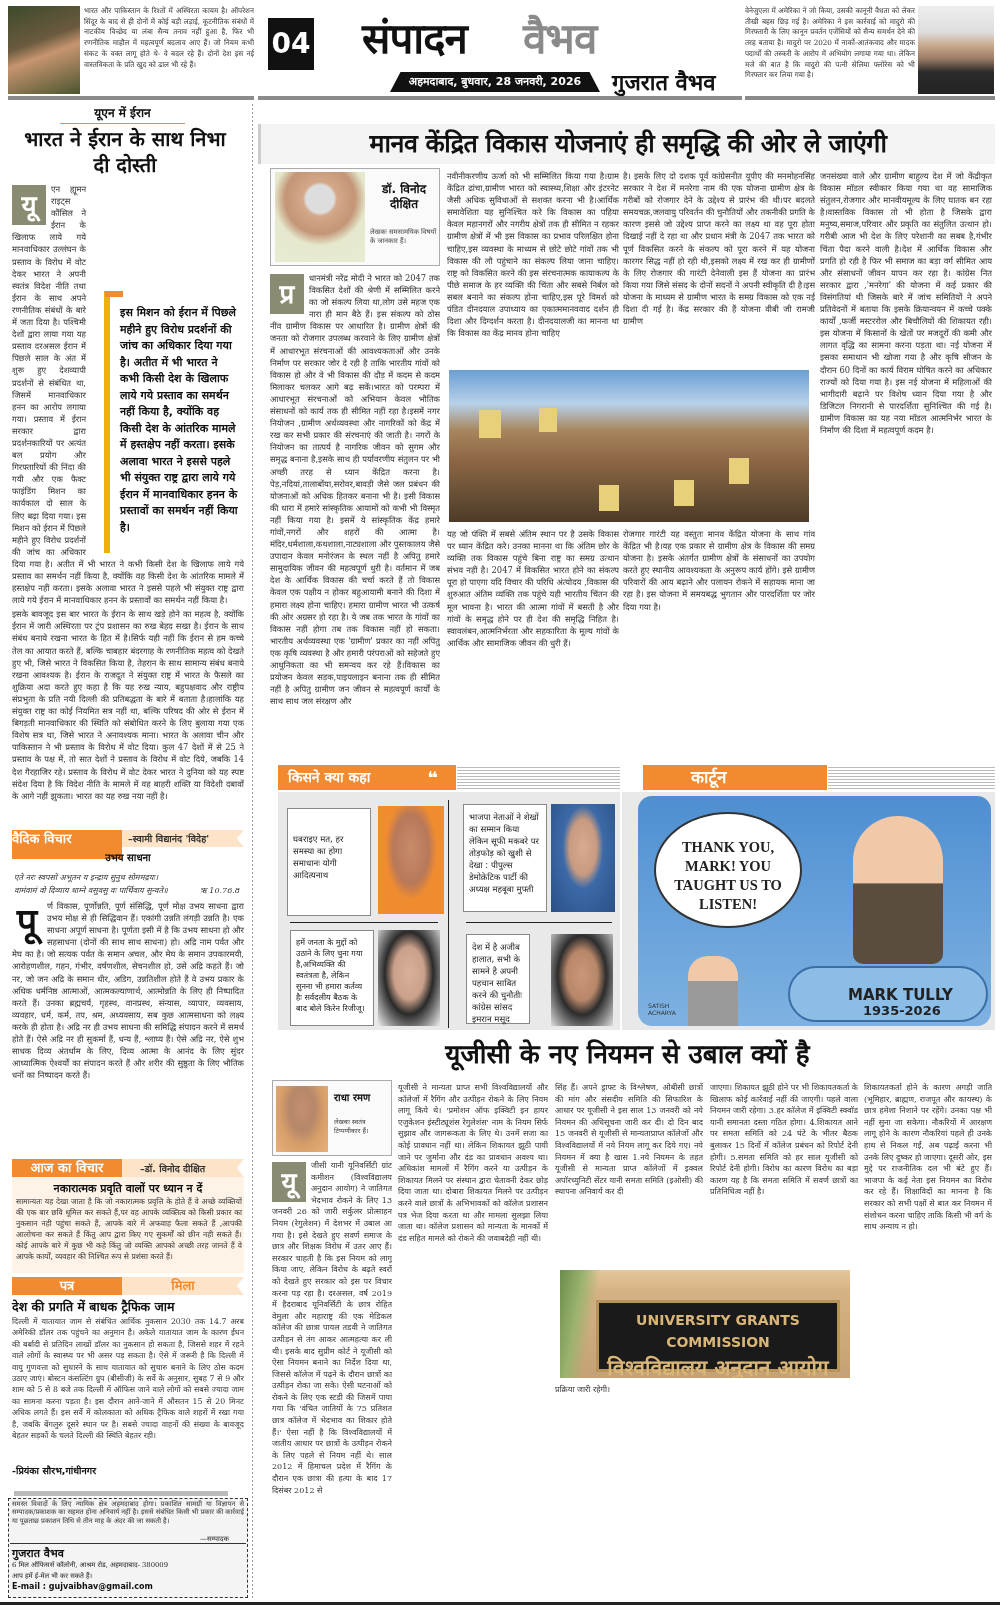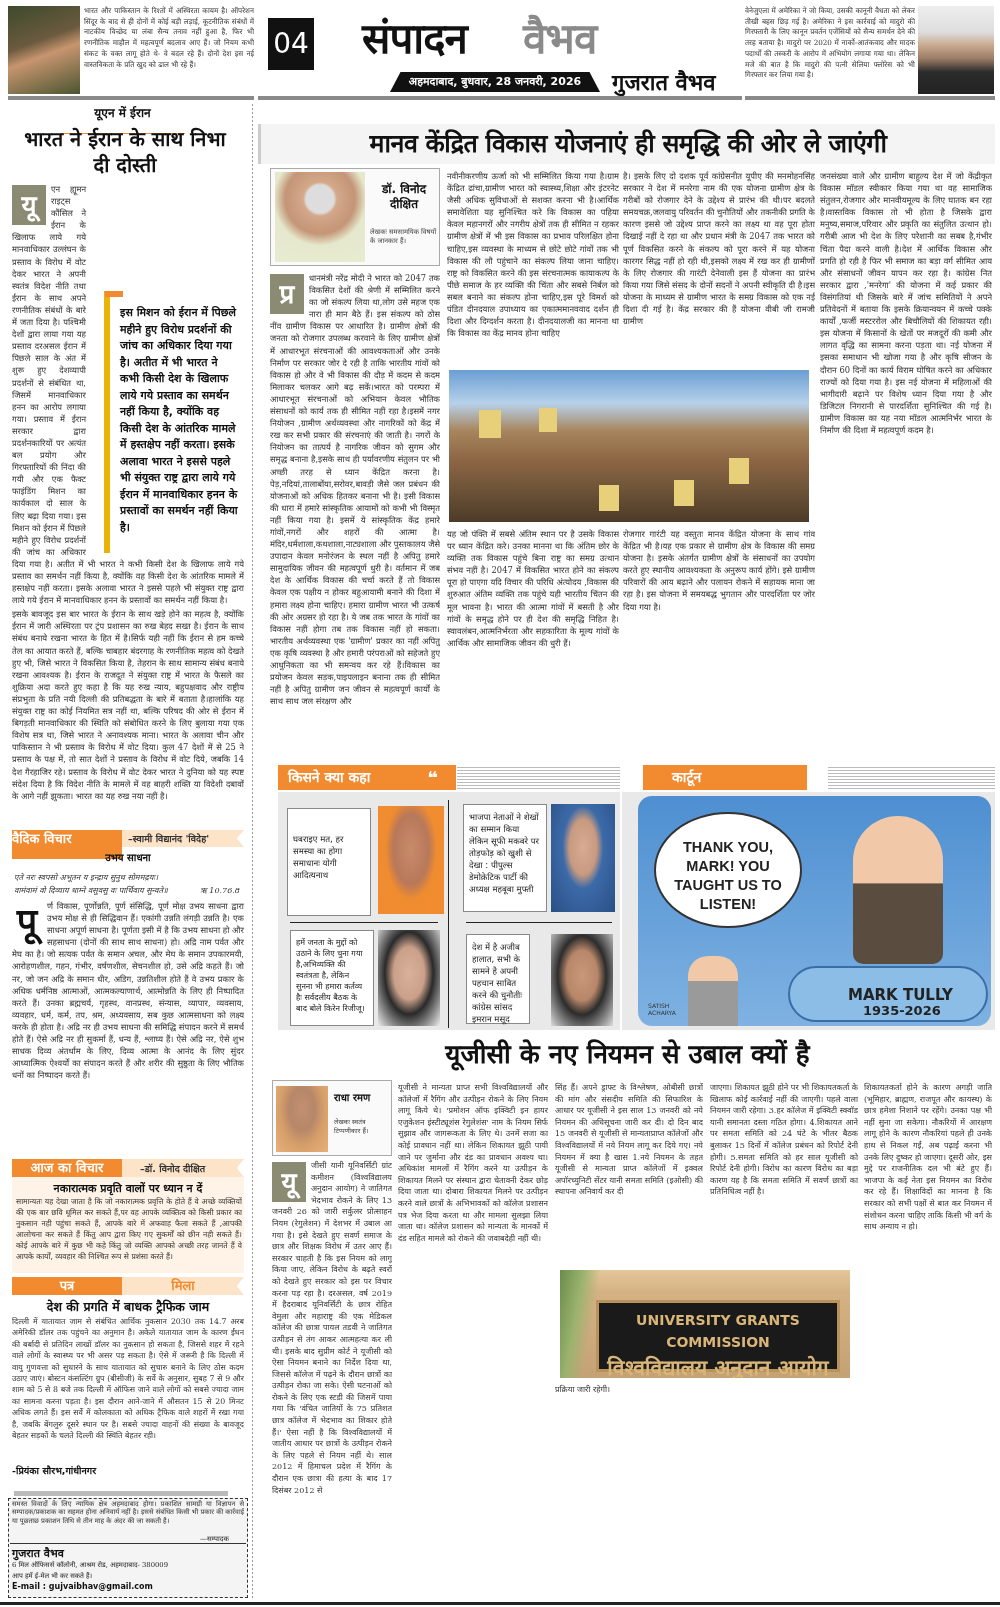--- a/index.html
+++ b/index.html
@@ -5,51 +5,51 @@
 *{box-sizing:border-box;margin:0;padding:0}
 body{width:1000px;height:1607px;background:#fff;font-family:"DejaVu Serif",serif;color:#222;position:relative;overflow:hidden}
 .abs{position:absolute}
 .txt{font-size:8.3px;line-height:12.1px;text-align:justify;color:#333;overflow:hidden}
 .hd{font-family:"DejaVu Sans",sans-serif;font-weight:bold;color:#111}
 .photo{background:linear-gradient(135deg,#7a6a55,#c9a27e 45%,#8a6a4e);overflow:hidden}
 .dropcap{float:left;background:#8b8b74;color:#fff;font-family:"DejaVu Sans",sans-serif;font-weight:bold;font-size:26px;line-height:40px;width:34px;height:40px;text-align:center;margin:2px 5px 0 0}
 .orange-bar{background:#f28b30;color:#fff;font-family:"DejaVu Sans",sans-serif;font-weight:bold}
 .lines{background:repeating-linear-gradient(#fff 0 2px,#bbb 2px 3px)}
 
-#pgnum{left:268px;top:18px;width:46px;height:52px;background:#111;color:#fff;font-family:"DejaVu Sans",sans-serif;font-weight:normal;font-size:28px;text-align:center;line-height:52px}
+#pgnum{left:268px;top:18px;width:46px;height:52px;background:#111;color:#fff;font-family:"DejaVu Sans",sans-serif;font-weight:bold;font-size:28px;text-align:center;line-height:52px}
 #mast1{left:362px;top:8px;font-family:"DejaVu Sans",sans-serif;font-weight:bold;font-size:42px;color:#111;letter-spacing:-1px}
 #mast2{left:523px;top:8px;font-family:"DejaVu Sans",sans-serif;font-weight:bold;font-size:42px;color:#8a8a8a;letter-spacing:-1px}
 #dateband{left:390px;top:72px;width:210px;height:20px;background:#111;color:#fff;font-family:"DejaVu Sans",sans-serif;font-size:11px;font-weight:bold;line-height:20px;text-align:center;clip-path:polygon(5% 0,95% 0,100% 100%,0 100%)}
 #brand{left:612px;top:66px;font-family:"DejaVu Sans",sans-serif;font-weight:bold;font-size:22px;color:#111}
 .topbar{top:96px;height:4px;background:#8a8a8a}
 
 .quote-card{background:#fff;border:1px solid #888;font-size:8.5px;line-height:12px;padding:6px 5px;font-family:"DejaVu Sans",sans-serif;color:#222}
 .cartoon-bg{background:linear-gradient(#4e8fd1,#7fb2e2);border-radius:14px}
-.balloon{background:#fff;border:2px solid #333;border-radius:50%;font-family:Liberation Sans, sans-serif;font-weight:bold;text-align:center;color:#222}
+.balloon{background:#fff;border:2px solid #333;border-radius:50%;font-family:Liberation Serif, serif;font-weight:bold;text-align:center;color:#222}
 </style>
 </head>
 <body>
 
 <div class="abs photo" style="left:8px;top:6px;width:72px;height:88px;background:linear-gradient(160deg,#3d4a2c,#6b5a3e 40%,#c7956f 55%,#4a5530)"></div>
 <div class="abs txt" style="left:84px;top:6px;width:170px;height:88px;font-size:7.2px;line-height:10.7px">भारत और पाकिस्तान के रिश्तों में अस्थिरता कायम है। ऑपरेशन सिंदूर के बाद से ही दोनों में कोई बड़ी लड़ाई, कूटनीतिक संबंधों में नाटकीय विच्छेद या लंबा सैन्य तनाव नहीं हुआ है, फिर भी रणनीतिक माहौल में महत्वपूर्ण बदलाव आए हैं। जो नियम कभी संकट के वक्त लागू होते थे- वे बदल रहे हैं। दोनों देश इस नई वास्तविकता के प्रति खुद को ढाल भी रहे हैं।</div>
 
 <div class="abs" id="pgnum">04</div>
 <div class="abs" id="mast1">संपादन</div>
 <div class="abs" id="mast2">वैभव</div>
 <div class="abs" id="dateband">अहमदाबाद, बुधवार, 28 जनवरी, 2026</div>
 <div class="abs" id="brand">गुजरात वैभव</div>
 
 <div class="abs txt" style="left:745px;top:6px;width:170px;height:88px;font-size:7.2px;line-height:10.7px">वेनेजुएला में अमेरिका ने जो किया, उसकी कानूनी वैधता को लेकर तीखी बहस छिड़ गई है। अमेरिका ने इस कार्रवाई को मादुरो की गिरफ्तारी के लिए कानून प्रवर्तन एजेंसियों को सैन्य समर्थन देने की तरह बताया है। मादुरो पर 2020 में नार्को-आतंकवाद और मादक पदार्थों की तस्करी के आरोप में अभियोग लगाया गया था। लेकिन मजे की बात है कि मादुरो की पत्नी सेलिया फ्लोरेस को भी गिरफ्तार कर लिया गया है।</div>
 <div class="abs photo" style="left:918px;top:6px;width:76px;height:88px;background:linear-gradient(180deg,#eee 0,#ddd 30%,#c9a88c 45%,#9a7b66 60%,#2c2c2c 75%,#222)"></div>
 
 <div class="abs topbar" style="left:8px;width:246px"></div>
 <div class="abs topbar" style="left:258px;width:484px"></div>
 <div class="abs topbar" style="left:745px;width:250px"></div>
 
-<div class="abs hd" style="left:60px;top:104px;width:125px;text-align:center;font-size:12px;border-bottom:1px solid #f28b30;padding-bottom:12px">यूएन में ईरान</div>
+<div class="abs hd" style="left:60px;top:104px;width:125px;text-align:center;font-size:12px;border-bottom:1px solid #f28b30;padding-bottom:2px">यूएन में ईरान</div>
 <div class="abs hd" style="left:15px;top:126px;width:220px;text-align:center;font-size:20px;line-height:26px">भारत ने ईरान के साथ निभा दी दोस्ती</div>
 
 <div class="abs txt" style="left:12px;top:183px;width:232px;height:640px">
   <span class="dropcap">यू</span>
   <div style="float:right;width:140px;height:262px;margin:108px 0 4px 18px;border-left:6px solid #eab308;padding:14px 4px 0 10px;position:relative">
     <div style="position:absolute;left:-5px;top:0;width:18px;height:6px;background:#f28b30"></div>
     <div class="hd" style="font-size:11px;line-height:16.5px;text-align:left">इस मिशन को ईरान में पिछले महीने हुए विरोध प्रदर्शनों की जांच का अधिकार दिया गया है। अतीत में भी भारत ने कभी किसी देश के खिलाफ लाये गये प्रस्ताव का समर्थन नहीं किया है, क्योंकि वह किसी देश के आंतरिक मामले में हस्तक्षेप नहीं करता। इसके अलावा भारत ने इससे पहले भी संयुक्त राष्ट्र द्वारा लाये गये ईरान में मानवाधिकार हनन के प्रस्तावों का समर्थन नहीं किया है।</div>
   </div>
   <span>एन ह्यूमन राइट्स कौंसिल ने ईरान के खिलाफ लाये गये मानवाधिकार उल्लंघन के प्रस्ताव के विरोध में वोट देकर भारत ने अपनी स्वतंत्र विदेश नीति तथा ईरान के साथ अपने रणनीतिक संबंधों के बारे में जता दिया है। पश्चिमी देशों द्वारा लाया गया यह प्रस्ताव दरअसल ईरान में पिछले साल के अंत में शुरू हुए देशव्यापी प्रदर्शनों से संबंधित था, जिसमें मानवाधिकार हनन का आरोप लगाया गया। प्रस्ताव में ईरान सरकार द्वारा प्रदर्शनकारियों पर अत्यंत बल प्रयोग और गिरफ्तारियों की निंदा की गयी और एक फैक्ट फाइंडिंग मिशन का कार्यकाल दो साल के लिए बढ़ा दिया गया। इस मिशन को ईरान में पिछले महीने हुए विरोध प्रदर्शनों की जांच का अधिकार दिया गया है। अतीत में भी भारत ने कभी किसी देश के खिलाफ लाये गये प्रस्ताव का समर्थन नहीं किया है, क्योंकि वह किसी देश के आंतरिक मामले में हस्तक्षेप नहीं करता। इसके अलावा भारत ने इससे पहले भी संयुक्त राष्ट्र द्वारा लाये गये ईरान में मानवाधिकार हनन के प्रस्तावों का समर्थन नहीं किया है।</span>
   <div style="clear:both;padding-top:2px">इसके बावजूद इस बार भारत के ईरान के साथ खड़े होने का महत्व है, क्योंकि ईरान में जारी अस्थिरता पर ट्रंप प्रशासन का रुख बेहद सख्त है। ईरान के साथ संबंध बनाये रखना भारत के हित में है।सिर्फ यही नहीं कि ईरान से हम कच्चे तेल का आयात करते हैं, बल्कि चाबहार बंदरगाह के रणनीतिक महत्व को देखते हुए भी, जिसे भारत ने विकसित किया है, तेहरान के साथ सामान्य संबंध बनाये रखना आवश्यक है। ईरान के राजदूत ने संयुक्त राष्ट्र में भारत के फैसले का शुक्रिया अदा करते हुए कहा है कि यह रुख न्याय, बहुपक्षवाद और राष्ट्रीय संप्रभुता के प्रति नयी दिल्ली की प्रतिबद्धता के बारे में बताता है।हालांकि यह संयुक्त राष्ट्र का कोई नियमित सत्र नहीं था, बल्कि परिषद की ओर से ईरान में बिगड़ती मानवाधिकार की स्थिति को संबोधित करने के लिए बुलाया गया एक विशेष सत्र था, जिसे भारत ने अनावश्यक माना। भारत के अलावा चीन और पाकिस्तान ने भी प्रस्ताव के विरोध में वोट दिया। कुल 47 देशों में से 25 ने प्रस्ताव के पक्ष में, तो सात देशों ने प्रस्ताव के विरोध में वोट दिये, जबकि 14 देश गैरहाजिर रहे। प्रस्ताव के विरोध में वोट देकर भारत ने दुनिया को यह स्पष्ट संदेश दिया है कि विदेश नीति के मामले में वह बाहरी शक्ति या विदेशी दबावों के आगे नहीं झुकता। भारत का यह रुख नया नहीं है।</div>
@@ -69,21 +69,21 @@
 
 <div class="abs orange-bar" style="left:12px;top:1159px;width:110px;height:18px;font-size:13px;line-height:18px;text-align:center">आज का विचार</div>
 <div class="abs" style="left:122px;top:1159px;width:122px;height:18px;background:#fde3c8;clip-path:polygon(0 0,100% 0,94% 50%,100% 100%,0 100%)"></div>
 <div class="abs hd" style="left:140px;top:1162px;font-size:9.5px;color:#333">–डॉ. विनोद दीक्षित</div>
 <div class="abs" style="left:12px;top:1177px;width:232px;height:96px;background:#fef3e6"></div>
 <div class="abs hd" style="left:12px;top:1180px;width:232px;text-align:center;font-size:11px">नकारात्मक प्रवृति वालों पर ध्यान न दें</div>
 <div class="abs txt" style="left:16px;top:1196px;width:226px;height:76px;font-family:'DejaVu Sans',sans-serif;font-size:7.6px;line-height:11px">सामान्यतः यह देखा जाता है कि जो नकारात्मक प्रवृत्ति के होते हैं वे अच्छे व्यक्तियों की एक बार छवि धूमिल कर सकते हैं,पर वह आपके व्यक्तित्व को किसी प्रकार का नुकसान नही पहुंचा सकते हैं, आपके बारे में अफवाह फैला सकते हैं ,आपकी आलोचना कर सकते हैं किंतु आप द्वारा किए गए सुकर्मों को छीन नही सकते हैं। कोई आपके बारे में कुछ भी कहे किंतु जो व्यक्ति आपको अच्छी तरह जानते हैं वे आपके कार्यों, व्यवहार की निश्चित रूप से प्रशंसा करते हैं।</div>
 
 <div class="abs orange-bar" style="left:12px;top:1277px;width:110px;height:18px;font-size:13px;line-height:18px;text-align:center">पत्र</div>
 <div class="abs hd" style="left:122px;top:1277px;width:122px;height:18px;background:#fde3c8;color:#f28b30;font-size:13px;line-height:18px;text-align:center;clip-path:polygon(0 0,100% 0,94% 50%,100% 100%,0 100%)">मिला</div>
-<div class="abs hd" style="left:12px;top:1298px;width:232px;text-align:center;font-size:12.5px">देश की प्रगति में बाधक ट्रैफिक जाम</div>
+<div class="abs hd" style="left:12px;top:1298px;width:232px;font-size:12.5px">देश की प्रगति में बाधक ट्रैफिक जाम</div>
 <div class="abs txt" style="left:12px;top:1316px;width:232px;height:144px;font-size:7.8px;line-height:11.4px">दिल्ली में यातायात जाम से संबंधित आर्थिक नुकसान 2030 तक 14.7 अरब अमेरिकी डॉलर तक पहुंचने का अनुमान है। अकेले यातायात जाम के कारण ईंधन की बर्बादी से प्रतिदिन लाखों डॉलर का नुकसान हो सकता है, जिससे शहर में रहने वाले लोगों के स्वास्थ्य पर भी असर पड़ सकता है। ऐसे में जरूरी है कि दिल्ली में वायु गुणवत्ता को सुधारने के साथ यातायात को सुचारु बनाने के लिए ठोस कदम उठाए जाएं। बोस्टन कंसल्टिंग ग्रुप (बीसीजी) के सर्वे के अनुसार, सुबह 7 से 9 और शाम को 5 से 8 बजे तक दिल्ली में ऑफिस जाने वाले लोगों को सबसे ज्यादा जाम का सामना करना पड़ता है। इस दौरान आने-जाने में औसतन 15 से 20 मिनट अधिक लगते हैं। इस सर्वे में कोलकाता को अधिक ट्रैफिक वाले शहरों में रखा गया है, जबकि बेंगलुरु दूसरे स्थान पर है। सबसे ज्यादा वाहनों की संख्या के बावजूद बेहतर सड़कों के चलते दिल्ली की स्थिति बेहतर रही।</div>
 <div class="abs hd" style="left:12px;top:1464px;font-size:9.5px">-प्रियंका सौरभ,गांधीनगर</div>
 
 <div class="abs" style="left:14px;top:1491px;width:214px;height:5px;background:#bbb"></div>
 <div class="abs" style="left:8px;top:1498px;width:240px;height:100px;border:1.5px dashed #333;background:#f4f4f4"></div>
 <div class="abs txt" style="left:12px;top:1500px;width:232px;height:34px;font-size:6.8px;line-height:8.4px">समस्त विवादों के लिए न्यायिक क्षेत्र अहमदाबाद होगा। प्रकाशित सामग्री या विज्ञापन से सम्पादक/प्रकाशक का सहमत होना अनिवार्य नहीं है। इससे संबंधित किसी भी प्रकार की कार्रवाई या पूछताछ प्रकाशन तिथि से तीन माह के अंदर की जा सकती है।</div>
 <div class="abs" style="left:200px;top:1534px;font-size:7px">—सम्पादक</div>
 <div class="abs" style="left:10px;top:1543px;width:236px;height:1px;background:#333"></div>
 <div class="abs hd" style="left:12px;top:1545px;font-size:11px">गुजरात वैभव</div>
 <div class="abs" style="left:12px;top:1560px;font-size:6.8px">6 मिल ऑफिसर्स कॉलोनी, आश्रम रोड, अहमदाबाद- 380009</div>
@@ -131,21 +131,21 @@
 
 <div class="abs quote-card" style="left:287px;top:808px;width:84px;height:108px;padding-top:24px">घबराइए मत, हर समस्या का होगा समाधानः योगी आदित्यनाथ</div>
 <div class="abs photo" style="left:378px;top:806px;width:66px;height:108px;background:radial-gradient(ellipse at 50% 40%,#c88c6a 0,#b8785a 38%,#f08c30 55%,#f28b30 100%)"></div>
 <div class="abs quote-card" style="left:463px;top:804px;width:84px;height:108px">भाजपा नेताओं ने शेखों का सम्मान किया लेकिन सूफी मकबरे पर तोड़फोड़ को खुशी से देखा : पीपुल्स डेमोक्रेटिक पार्टी की अध्यक्ष महबूबा मुफ्ती</div>
 <div class="abs photo" style="left:551px;top:804px;width:64px;height:108px;background:radial-gradient(ellipse at 50% 40%,#d8ab92 0,#c89a80 30%,#3c6aa8 45%,#2a4f86 100%)"></div>
 <div class="abs quote-card" style="left:290px;top:930px;width:84px;height:96px;font-size:8px;line-height:11px">हमें जनता के मुद्दों को उठाने के लिए चुना गया है,अभिव्यक्ति की स्वतंत्रता है, लेकिन सुनना भी हमारा कर्तव्य हैः सर्वदलीय बैठक के बाद बोले किरेन रिजीजू।</div>
 <div class="abs photo" style="left:378px;top:930px;width:62px;height:96px;background:radial-gradient(ellipse at 50% 45%,#d9b29a 0,#caa08a 35%,#2a2a2a 55%,#eee 100%)"></div>
 <div class="abs quote-card" style="left:466px;top:934px;width:64px;height:90px">देश में है अजीब हालात, सभी के सामने है अपनी पहचान साबित करने की चुनौतीः कांग्रेस सांसद इमरान मसूद</div>
 <div class="abs photo" style="left:551px;top:934px;width:62px;height:92px;background:radial-gradient(ellipse at 50% 45%,#c9977a 0,#b8876a 35%,#2c2c2c 55%,#ddd 100%)"></div>
 
-<div class="abs orange-bar" style="left:643px;top:765px;width:164px;height:25px;font-size:14px;line-height:25px;padding-left:29px">कार्टून</div>
+<div class="abs orange-bar" style="left:643px;top:765px;width:184px;height:25px;font-size:17px;line-height:25px;padding-left:48px">कार्टून</div>
 <div class="abs lines" style="left:828px;top:765px;width:167px;height:25px"></div>
 <div class="abs" style="left:622px;top:792px;width:373px;height:238px;background:#e9e9e9"></div>
 <div class="abs cartoon-bg" style="left:638px;top:796px;width:353px;height:230px">
   <div class="balloon" style="position:absolute;left:16px;top:16px;width:148px;height:116px;padding:24px 18px 0;font-size:14.5px;line-height:19px">
     <span>THANK YOU, MARK! YOU TAUGHT US TO LISTEN!</span>
   </div>
   <div style="position:absolute;left:215px;top:20px;width:90px;height:148px;border-radius:45px 45px 10px 10px;background:linear-gradient(180deg,#f1c9a9 0,#f1c9a9 45%,#5a4c3e 46%,#5a4c3e 100%)"></div>
   <div style="position:absolute;left:50px;top:160px;width:50px;height:70px;border-radius:20px 20px 0 0;background:linear-gradient(180deg,#f1c9a9 0,#f1c9a9 35%,#9a9a9a 36%,#9a9a9a 100%)"></div>
   <div style="position:absolute;left:150px;top:170px;width:200px;height:56px;border-radius:40px;background:#8bbde6;border:2px solid #3b6ea6"></div>
   <div class="hd" style="position:absolute;left:210px;top:190px;font-size:15px;color:#222">MARK TULLY</div>

